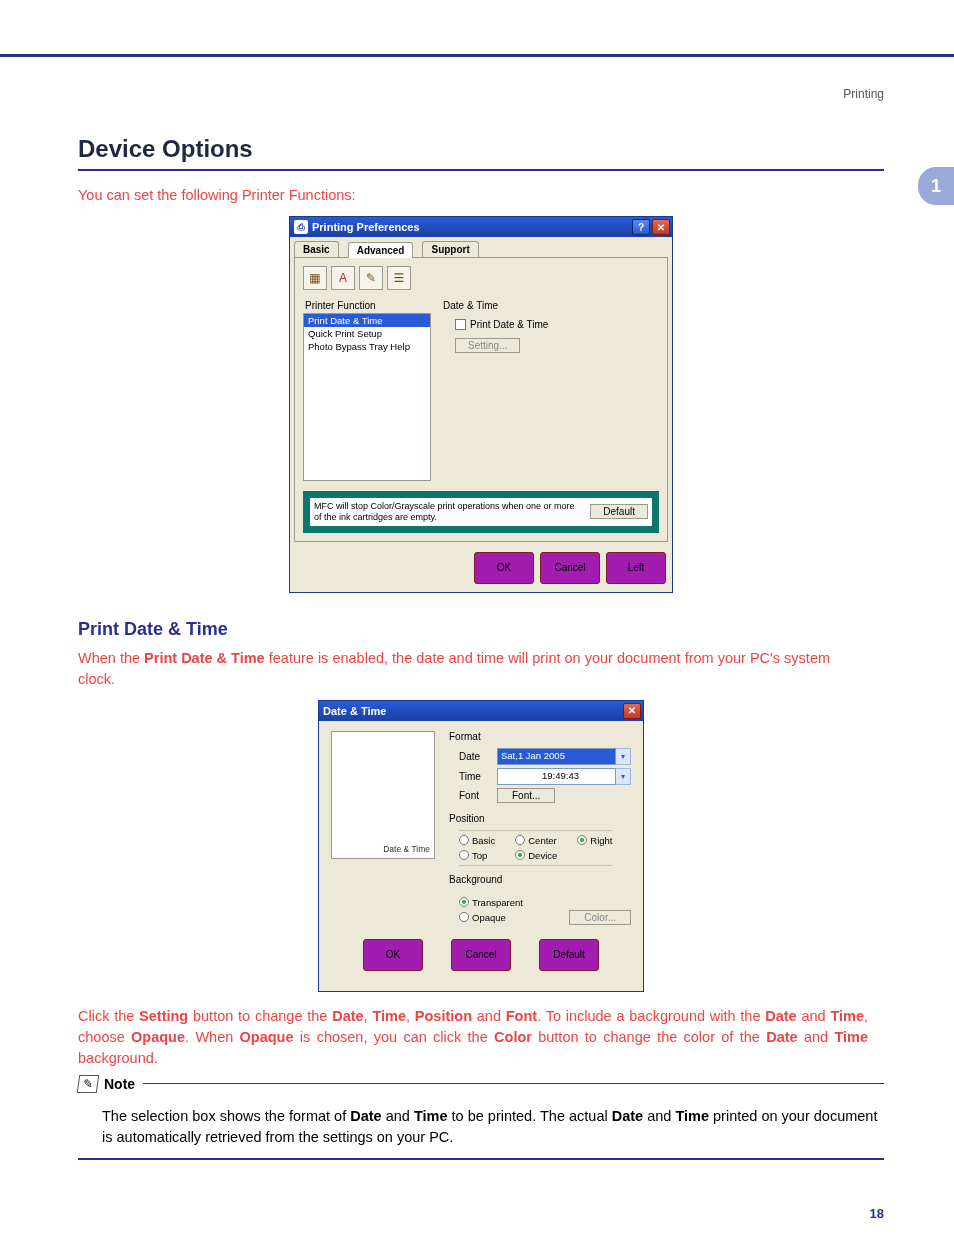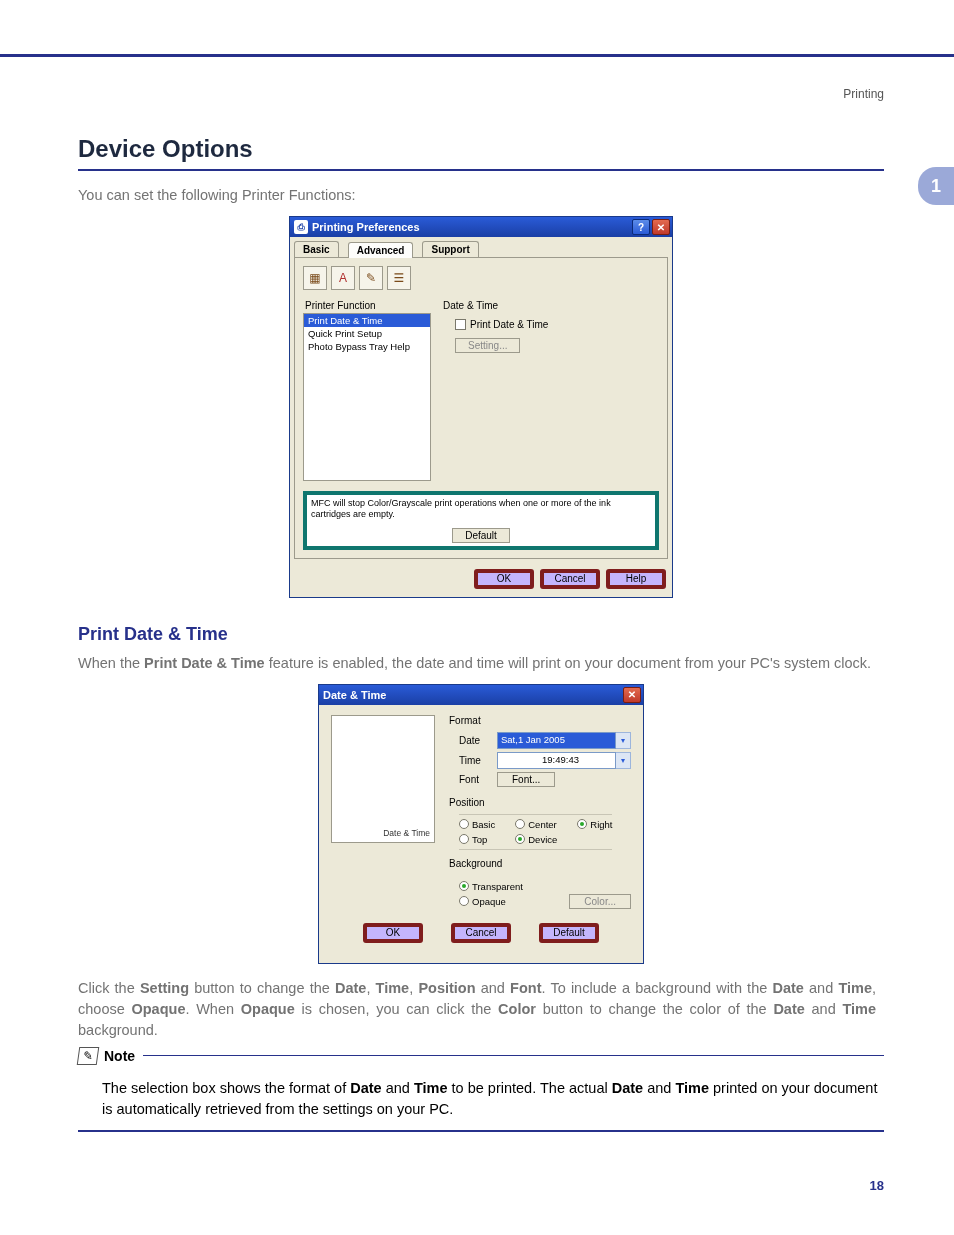--- a/index.html
+++ b/index.html
@@ -44,23 +44,23 @@
     color: #1e293f;
     margin: 0 0 6px 0;
   }
   .rule-thin {
     height: 2px;
     background: #27318b;
     margin: 0 0 14px 0;
   }
   .lead, .body-text {
     font-size: 14.5px;
-    color: #737373;
+    color: #ef4444;
     line-height: 1.45;
-    margin: 0 8px 10px 0;
+    margin: 0 16px 10px 0;
   }
   h2.sub-title {
     color: #27318b;
     font-size: 18px;
     margin: 26px 0 8px 0;
   }
   b { font-weight: bold; }
   .figure-wrap {
     display: flex;
     justify-content: center;
@@ -163,40 +163,39 @@
   }
   .btn-flat {
     border:1px solid #9c9a8c;
     background:#ece9d8;
     padding:1px 12px;
     font-size:10px;
     color:#888;
   }
   .btn-flat.enabled { color:#000; }
   .footer-note {
-    border:4px solid #0f766e;
+    border:7px solid #0f766e;
     background:#fff;
     font-size:9px;
     padding:3px 4px;
     margin-top:10px;
     display:flex;
     align-items:center;
     justify-content:space-between;
     gap:8px;
-    flex-direction:column;
   }
   .footer-note .note-txt { flex:1; line-height:1.2;}
   .win-buttons {
     display:flex; justify-content:flex-end; gap:6px;
     padding:6px 6px 8px 6px;
   }
   .win-btn {
-    width:60px; height:20px;
-    border:4px solid #7f1d1d;
-    background:#c4b5fd;
+    width:60px; height:32px;
+    border:1px solid #7f1d1d;
+    background:#a21caf;
     font-size:10px;
     display:flex;align-items:center;justify-content:center;
     border-radius:3px;
   }
 
   
   .win2 { width: 326px; }
   .dt-body {
     background:#ece9d8;
     padding:10px 12px 10px 12px;
@@ -352,21 +351,21 @@
           </div>
         </div>
         <div class="footer-note">
           <span class="note-txt">MFC will stop Color/Grayscale print operations when one or more of the ink cartridges are empty.</span>
           <span class="btn-flat enabled">Default</span>
         </div>
       </div>
       <div class="win-buttons">
         <div class="win-btn">OK</div>
         <div class="win-btn">Cancel</div>
-        <div class="win-btn">Help</div>
+        <div class="win-btn">Left</div>
       </div>
     </div>
   </div>
 
   <h2 class="sub-title">Print Date &amp; Time</h2>
 
   <p class="body-text">
     <span>When the </span><b>Print Date &amp; Time</b><span> feature is enabled, the date and time will print on your document from your PC's system clock.</span>
   </p>
 

